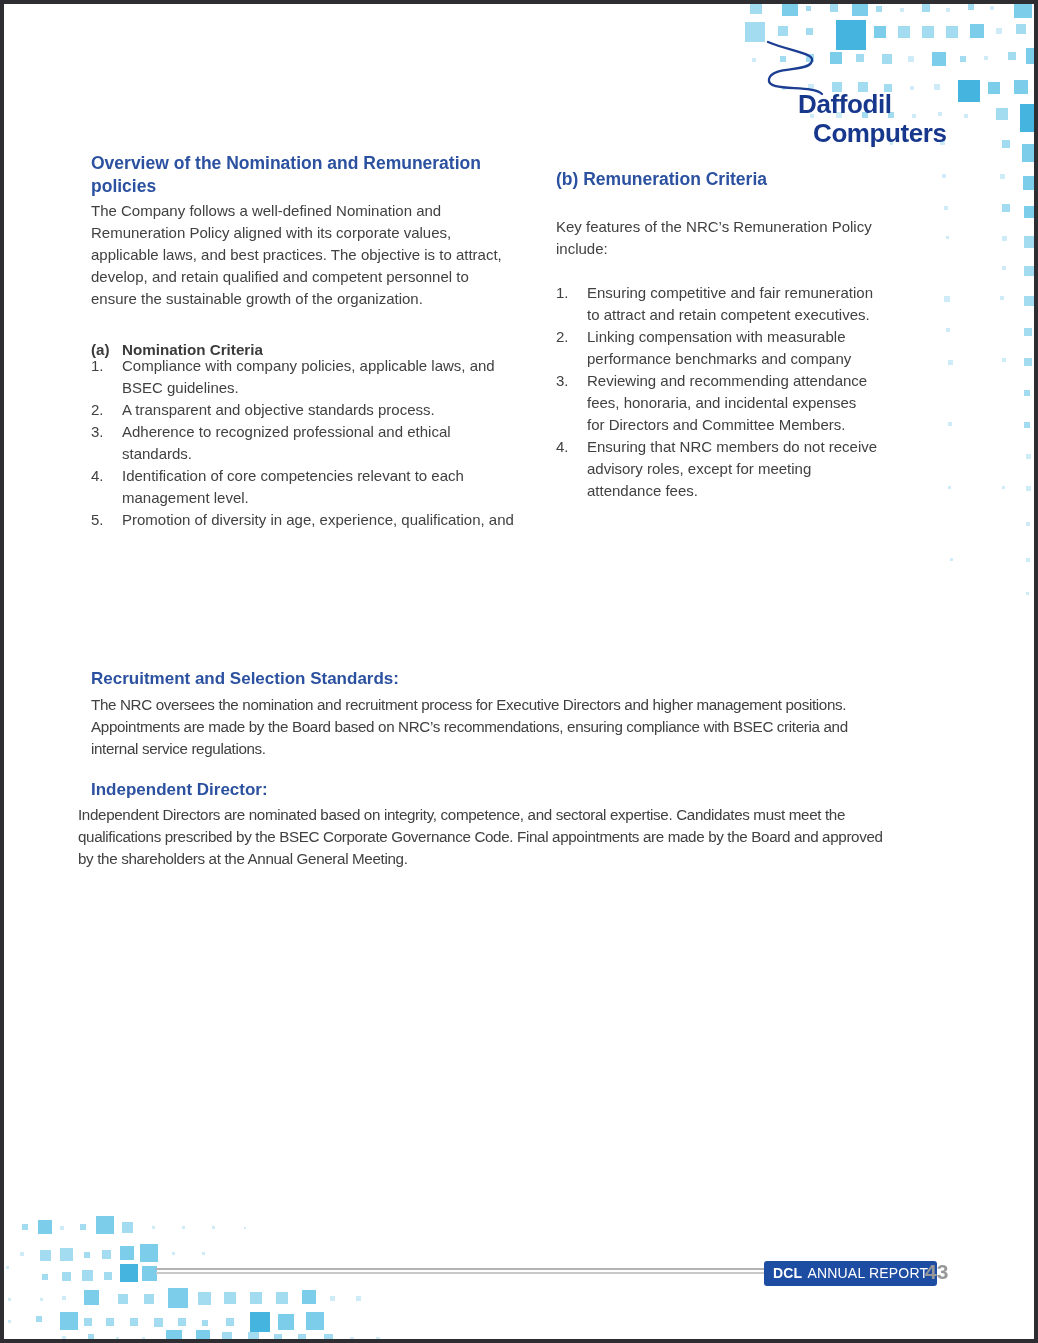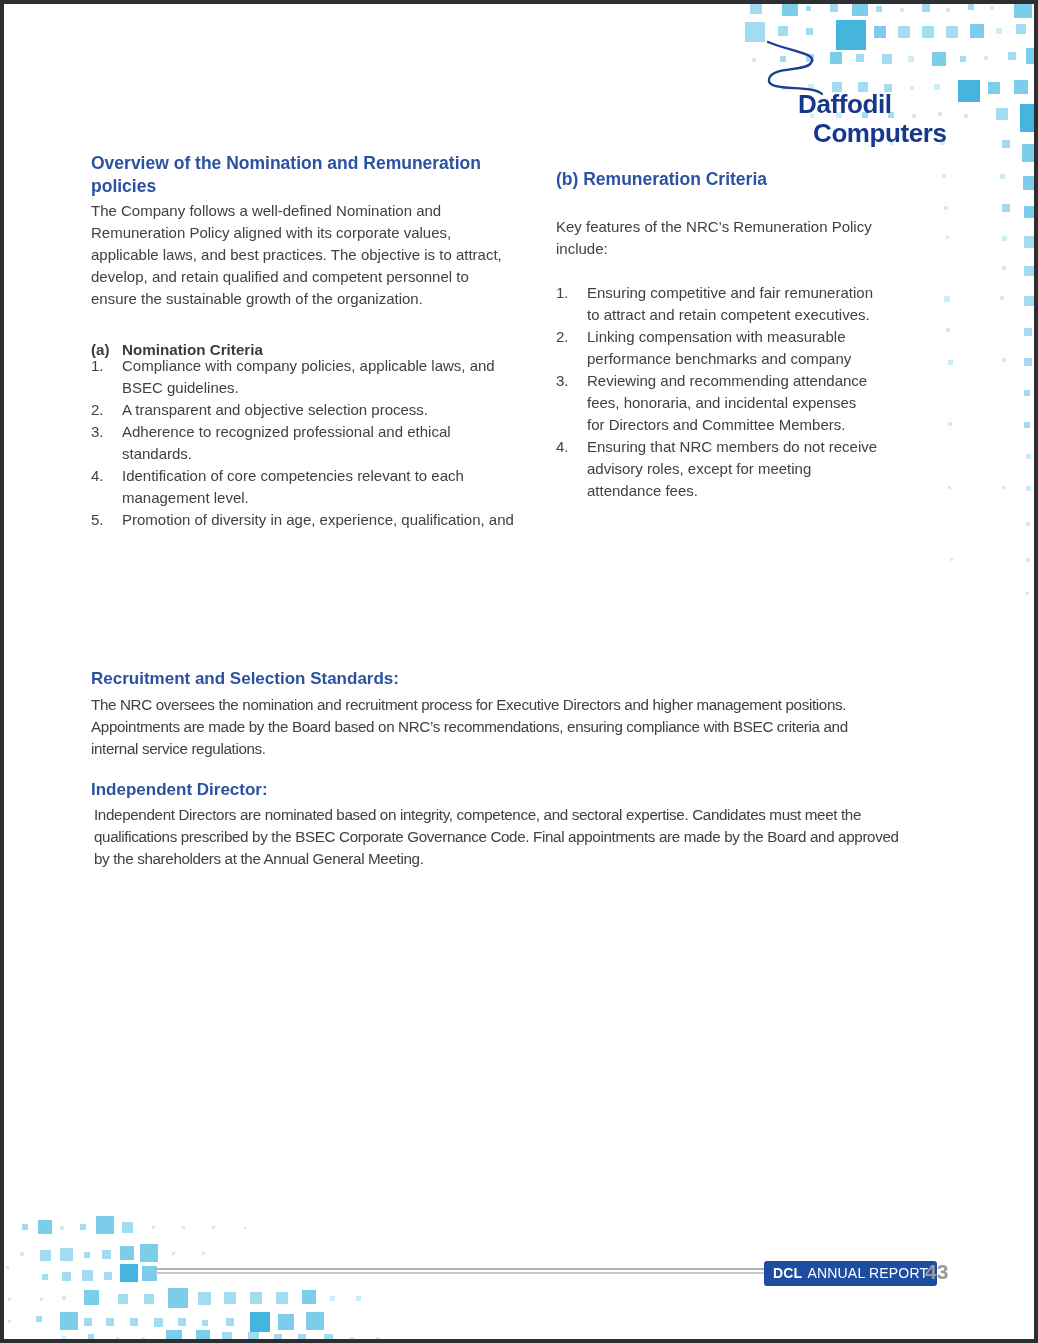--- a/index.html
+++ b/index.html
@@ -229,21 +229,21 @@
     <div class="li">
       <span class="num">1.</span>
       <div>
         <div class="tline">Compliance with company policies, applicable laws, and</div>
         <div class="tline">BSEC guidelines.</div>
       </div>
     </div>
     <div class="li">
       <span class="num">2.</span>
       <div>
-          <div class="tline">A transparent and objective selection process.</div>
+          <div class="tline">A transparent and objective standards process.</div>
         </div>
     </div>
     <div class="li">
       <span class="num">3.</span>
       <div>
         <div class="tline">Adherence to recognized professional and ethical</div>
         <div class="tline">standards.</div>
       </div>
     </div>
     <div class="li">
@@ -308,21 +308,21 @@
   </div>
   <div class="tblock cond" style="left:87px;top:690px;">
     <div class="tline">The NRC oversees the nomination and recruitment process for Executive Directors and higher management positions.</div>
     <div class="tline">Appointments are made by the Board based on NRC’s recommendations, ensuring compliance with BSEC criteria and</div>
     <div class="tline">internal service regulations.</div>
   </div>
 
   <div class="h-blue" style="left:87px;top:774px;font-size:17px;">
     <div class="tline">Independent Director:</div>
   </div>
-  <div class="tblock cond" style="left:90px;top:800px;">
+  <div class="tblock cond" style="left:74px;top:800px;">
     <div class="tline">Independent Directors are nominated based on integrity, competence, and sectoral expertise. Candidates must meet the</div>
     <div class="tline">qualifications prescribed by the BSEC Corporate Governance Code. Final appointments are made by the Board and approved</div>
     <div class="tline">by the shareholders at the Annual General Meeting.</div>
   </div>
 
   <div class="footer-rule"></div>
   <div class="badge">
     <span class="brand">DCL</span>
     <span>ANNUAL REPORT</span>
   </div>

